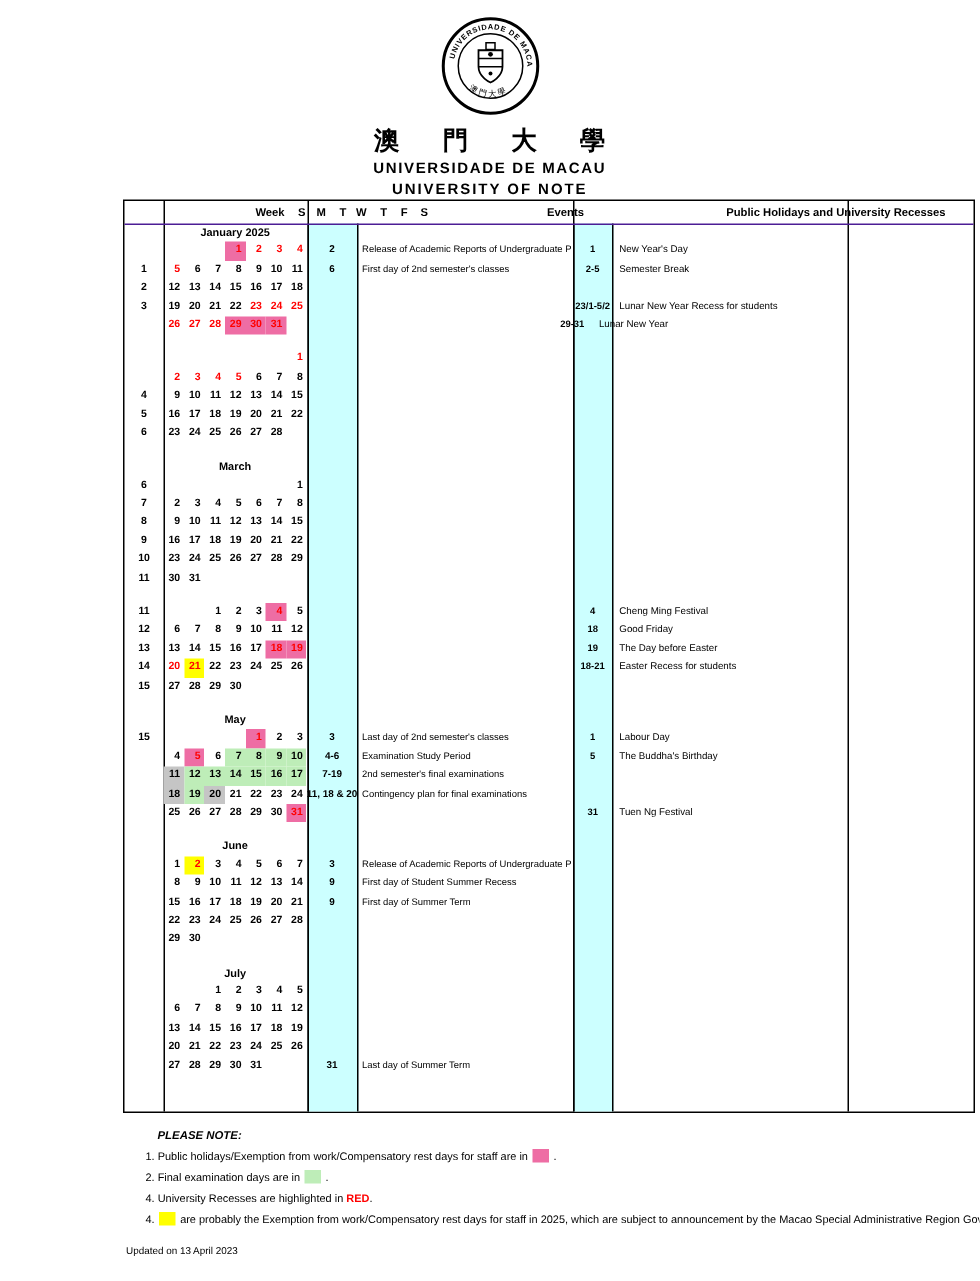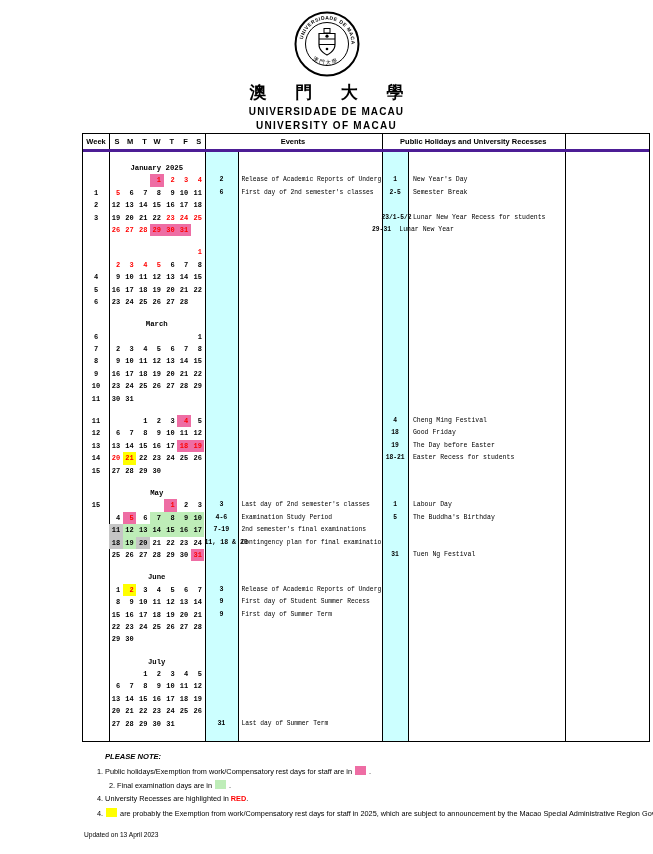--- a/index.html
+++ b/index.html
@@ -16,45 +16,45 @@
   
   .cal{position:absolute;left:82px;top:133px;width:568px;height:609px;border:1.2px solid #000;box-sizing:border-box;}
   .strip{position:absolute;top:15px;bottom:0;background:var(--cyan,#CCFFFF);box-sizing:border-box;}
   .strip-ev{left:121.5px;width:34px;border-left:1px solid #000;border-right:1px solid #000;}
   .strip-ho{left:298.5px;width:27.5px;border-left:1.5px solid #000;border-right:1px solid #000;}
   .vline{position:absolute;top:0;bottom:0;width:1px;background:#000;}
   .vl-week{left:26px;}
   .vl-ev{left:121.5px;}
   .vl-sec{left:298.5px;width:1.5px;}
   .vl-div{left:482px;}
-  .header-row{position:absolute;top:0;left:0;right:0;height:15px;line-height:15px;border-bottom:3px solid #4c1d95;display:flex;font-weight:bold;font-size:7.5px;}
+  .header-row{position:absolute;top:0;left:0;right:0;height:15px;line-height:15px;border-bottom:1px solid #4c1d95;display:flex;font-weight:bold;font-size:7.5px;justify-content:flex-end;}
   .h-week{width:26px;text-align:center;}
   .h-days{width:95.5px;display:flex;}
   .hd{width:13.64px;text-align:right;padding-right:3px;box-sizing:border-box;}
   .h-events{width:177px;text-align:center;}
   .h-holidays{width:183.5px;text-align:center;}
-  .rows{position:absolute;top:28px;left:0;right:0;font-family:Liberation Mono, monospace;}
+  .rows{position:absolute;top:15px;left:0;right:0;}
   .crow{display:flex;height:12.4px;line-height:12.4px;font-size:7px;}
   .gap{height:10px;}
   .cw{width:26px;text-align:center;font-weight:bold;flex:none;}
   .mtitle{width:95.5px;text-align:center;font-weight:bold;font-size:7.3px;flex:none;}
   .cd{width:13.64px;text-align:right;padding-right:2.5px;font-weight:bold;box-sizing:border-box;flex:none;}
   .cen{width:34px;text-align:center;font-weight:bold;font-size:6.6px;flex:none;white-space:nowrap;}
   .cet{width:143px;padding-left:3px;font-size:6.3px;white-space:nowrap;box-sizing:border-box;flex:none;overflow:hidden;}
   .chn{width:27.5px;text-align:center;font-weight:bold;font-size:6.3px;flex:none;white-space:nowrap;}
   .cht{width:156px;padding-left:4px;font-size:6.5px;white-space:nowrap;box-sizing:border-box;flex:none;}
   .s-r{color:var(--red,#FF0000);}
   .s-p{background:var(--pink,#EE6DA4);color:var(--red,#FF0000);}
   .s-y{background:var(--yellow,#FFFF00);color:var(--red,#FF0000);}
   .s-g{background:var(--green,#BEEDB8);}
   .s-a{background:var(--gray,#C5C5C5);}
   
   .note-title{position:absolute;left:105px;top:752px;font-size:7.6px;font-weight:bold;font-style:italic;}
   .note{position:absolute;left:97px;font-size:7.3px;white-space:nowrap;text-align:right;}
-  .n1{top:766px;} .n2{top:780px;margin-left:12px;} .n3{top:794px;} .n4{top:808px;}
+  .n1{top:766px;} .n2{top:780px;} .n3{top:794px;} .n4{top:808px;}
   .swatch{display:inline-block;width:11px;height:9px;vertical-align:-1.5px;margin:0 3px;}
   .sw-pink{background:var(--pink,#EE6DA4);}
   .sw-green{background:var(--green,#BEEDB8);}
   .sw-yellow{background:var(--yellow,#FFFF00);}
   .red-word{color:var(--red,#FF0000);font-weight:bold;}
   .updated{position:absolute;left:84px;top:831px;font-size:6.6px;}
 </style>
 </head>
 <body>
 
@@ -74,21 +74,21 @@
     </text>
     <rect x="31" y="18.5" width="6" height="4.5" fill="none" stroke="#000" stroke-width="1"></rect>
     <path d="M26 23.5 h16 v11 c0 7 -8 10.5 -8 10.5 s-8 -3.5 -8 -10.5 z" fill="none" stroke="#000" stroke-width="1.2"></path>
     <line x1="26" y1="29" x2="42" y2="29" stroke="#000" stroke-width="1"></line>
     <line x1="26" y1="34.5" x2="42" y2="34.5" stroke="#000" stroke-width="1"></line>
     <circle cx="34" cy="26.2" r="1.6" fill="#000"></circle>
     <circle cx="34" cy="39" r="1.3" fill="#000"></circle>
   </svg>
   <div class="chinese">澳 門 大 學</div>
   <div class="uni1">UNIVERSIDADE DE MACAU</div>
-  <div class="uni2">UNIVERSITY OF MACAU</div>
+  <div class="uni2">UNIVERSITY OF NOTE</div>
 </div>
 
 <div class="cal">
   <div class="strip strip-ev"></div>
   <div class="strip strip-ho"></div>
   <div class="vline vl-week"></div>
   <div class="vline vl-ev"></div>
   <div class="vline vl-sec"></div>
   <div class="vline vl-div"></div>
 

